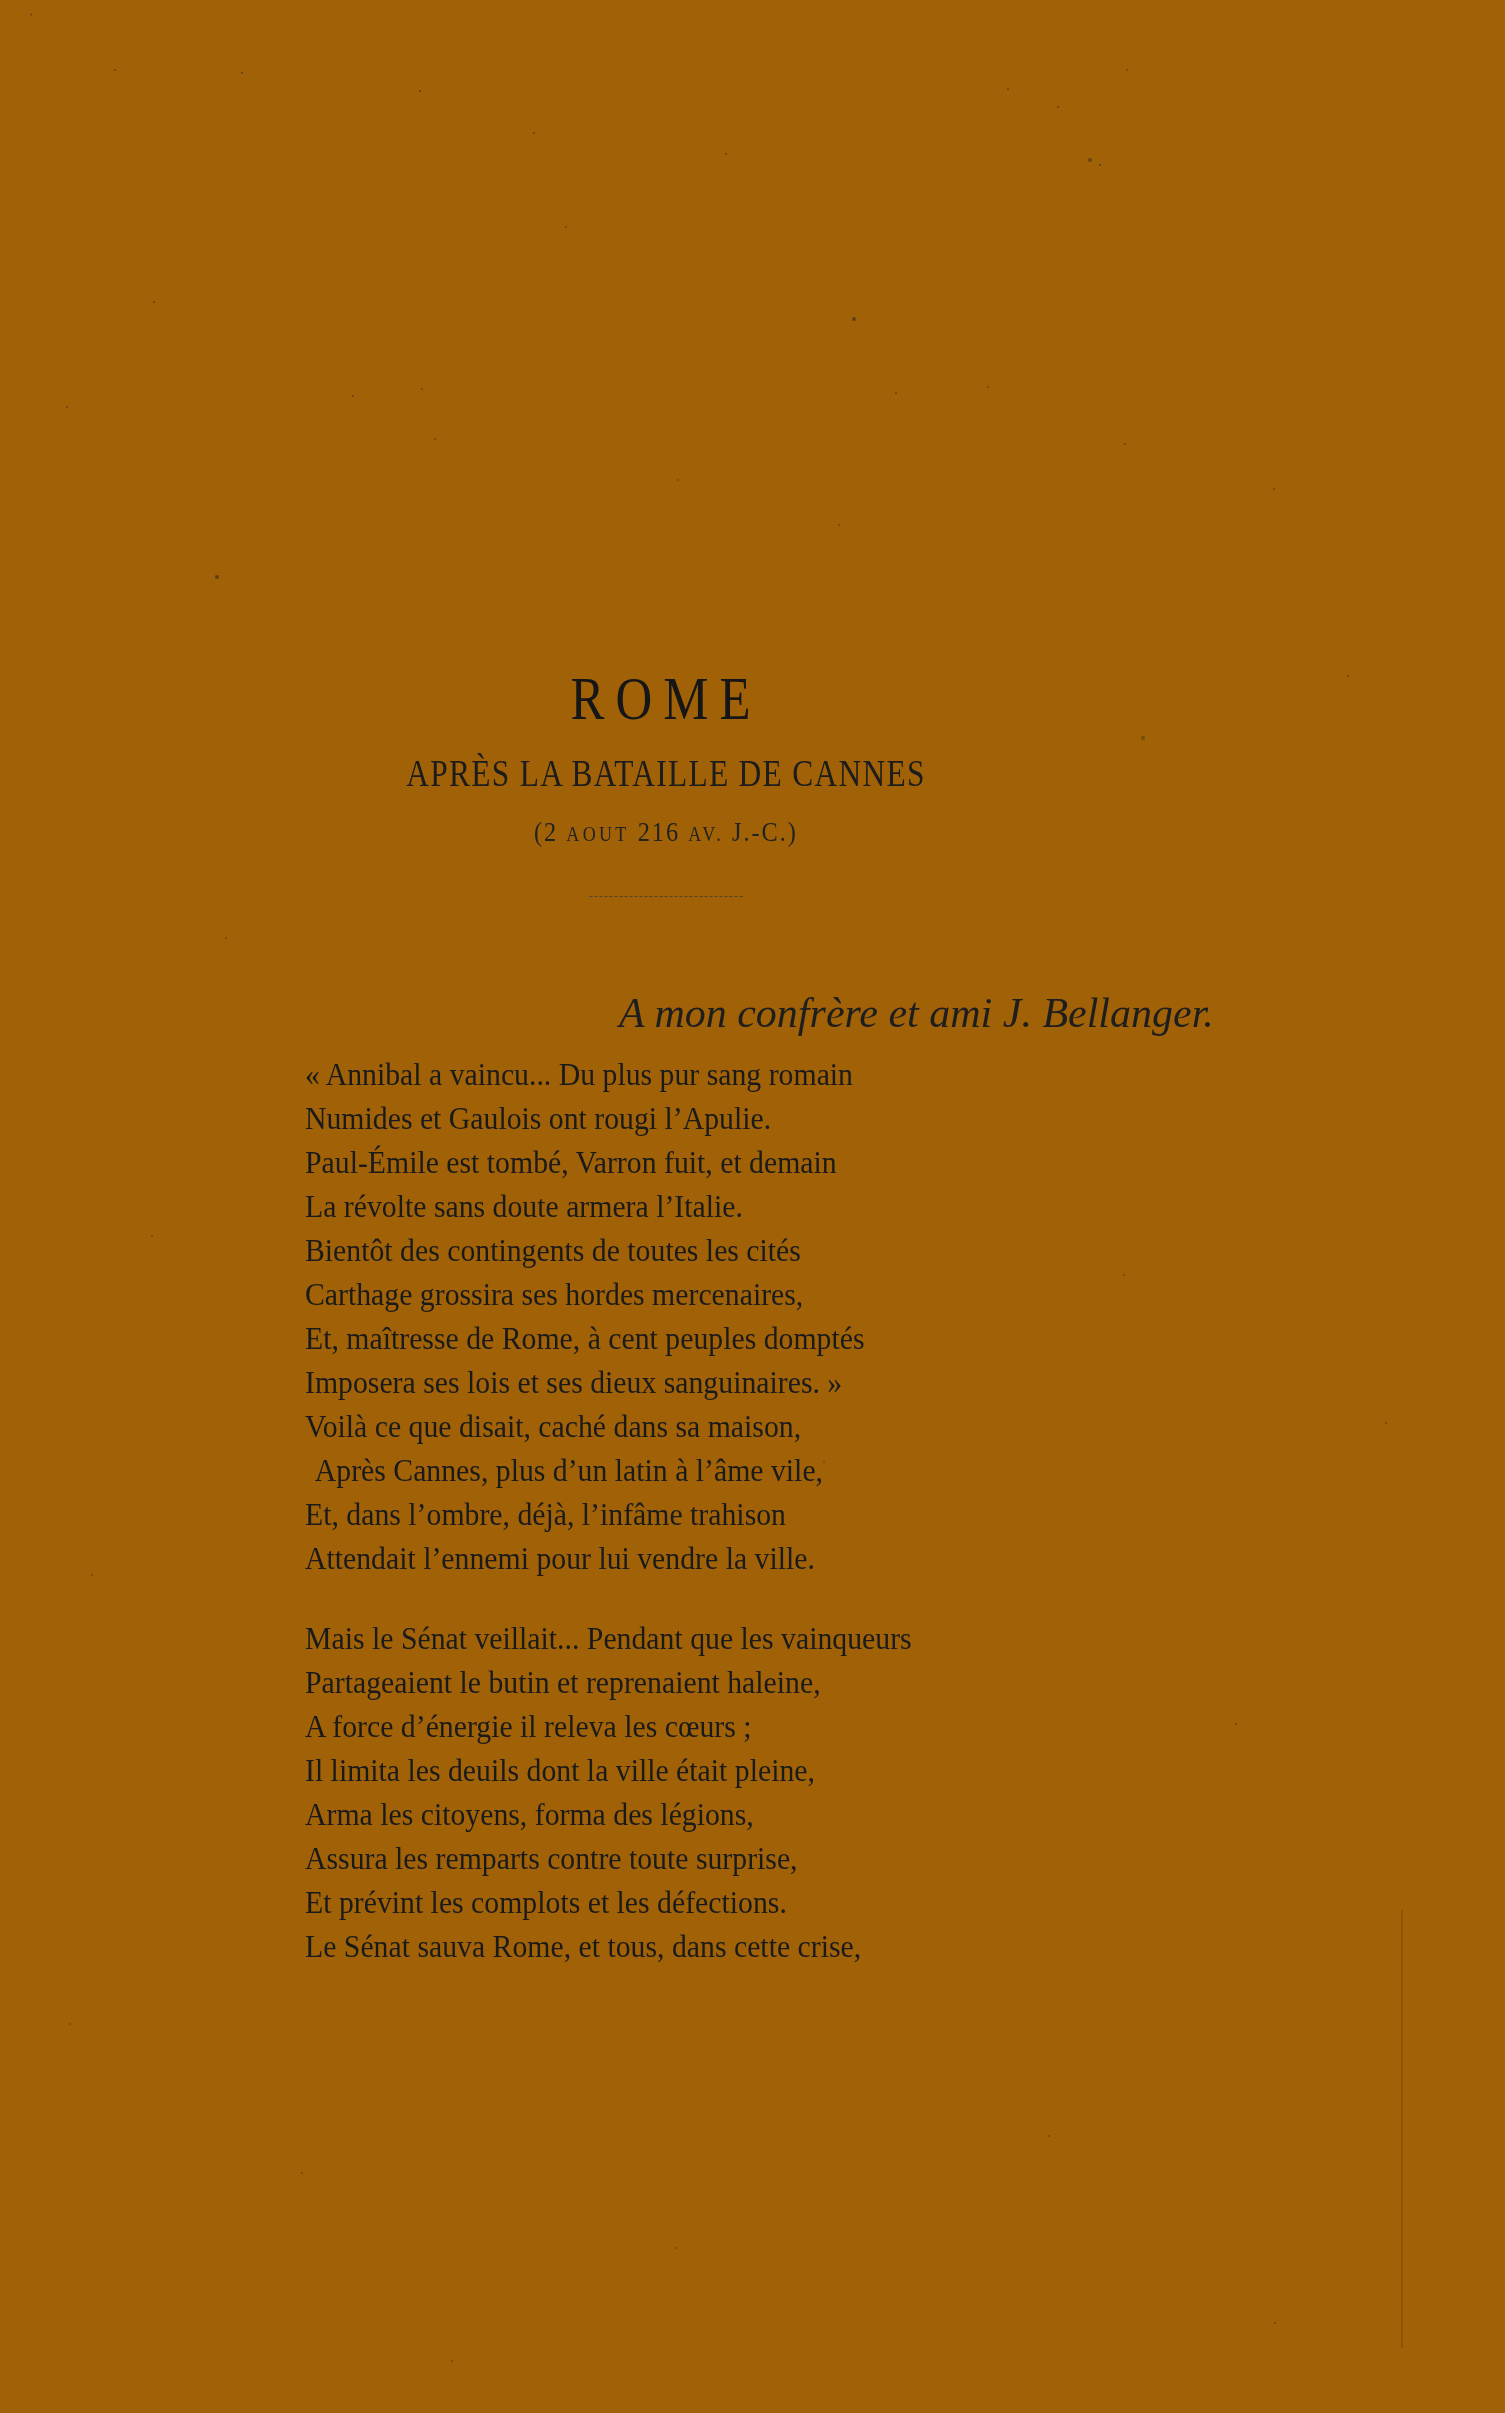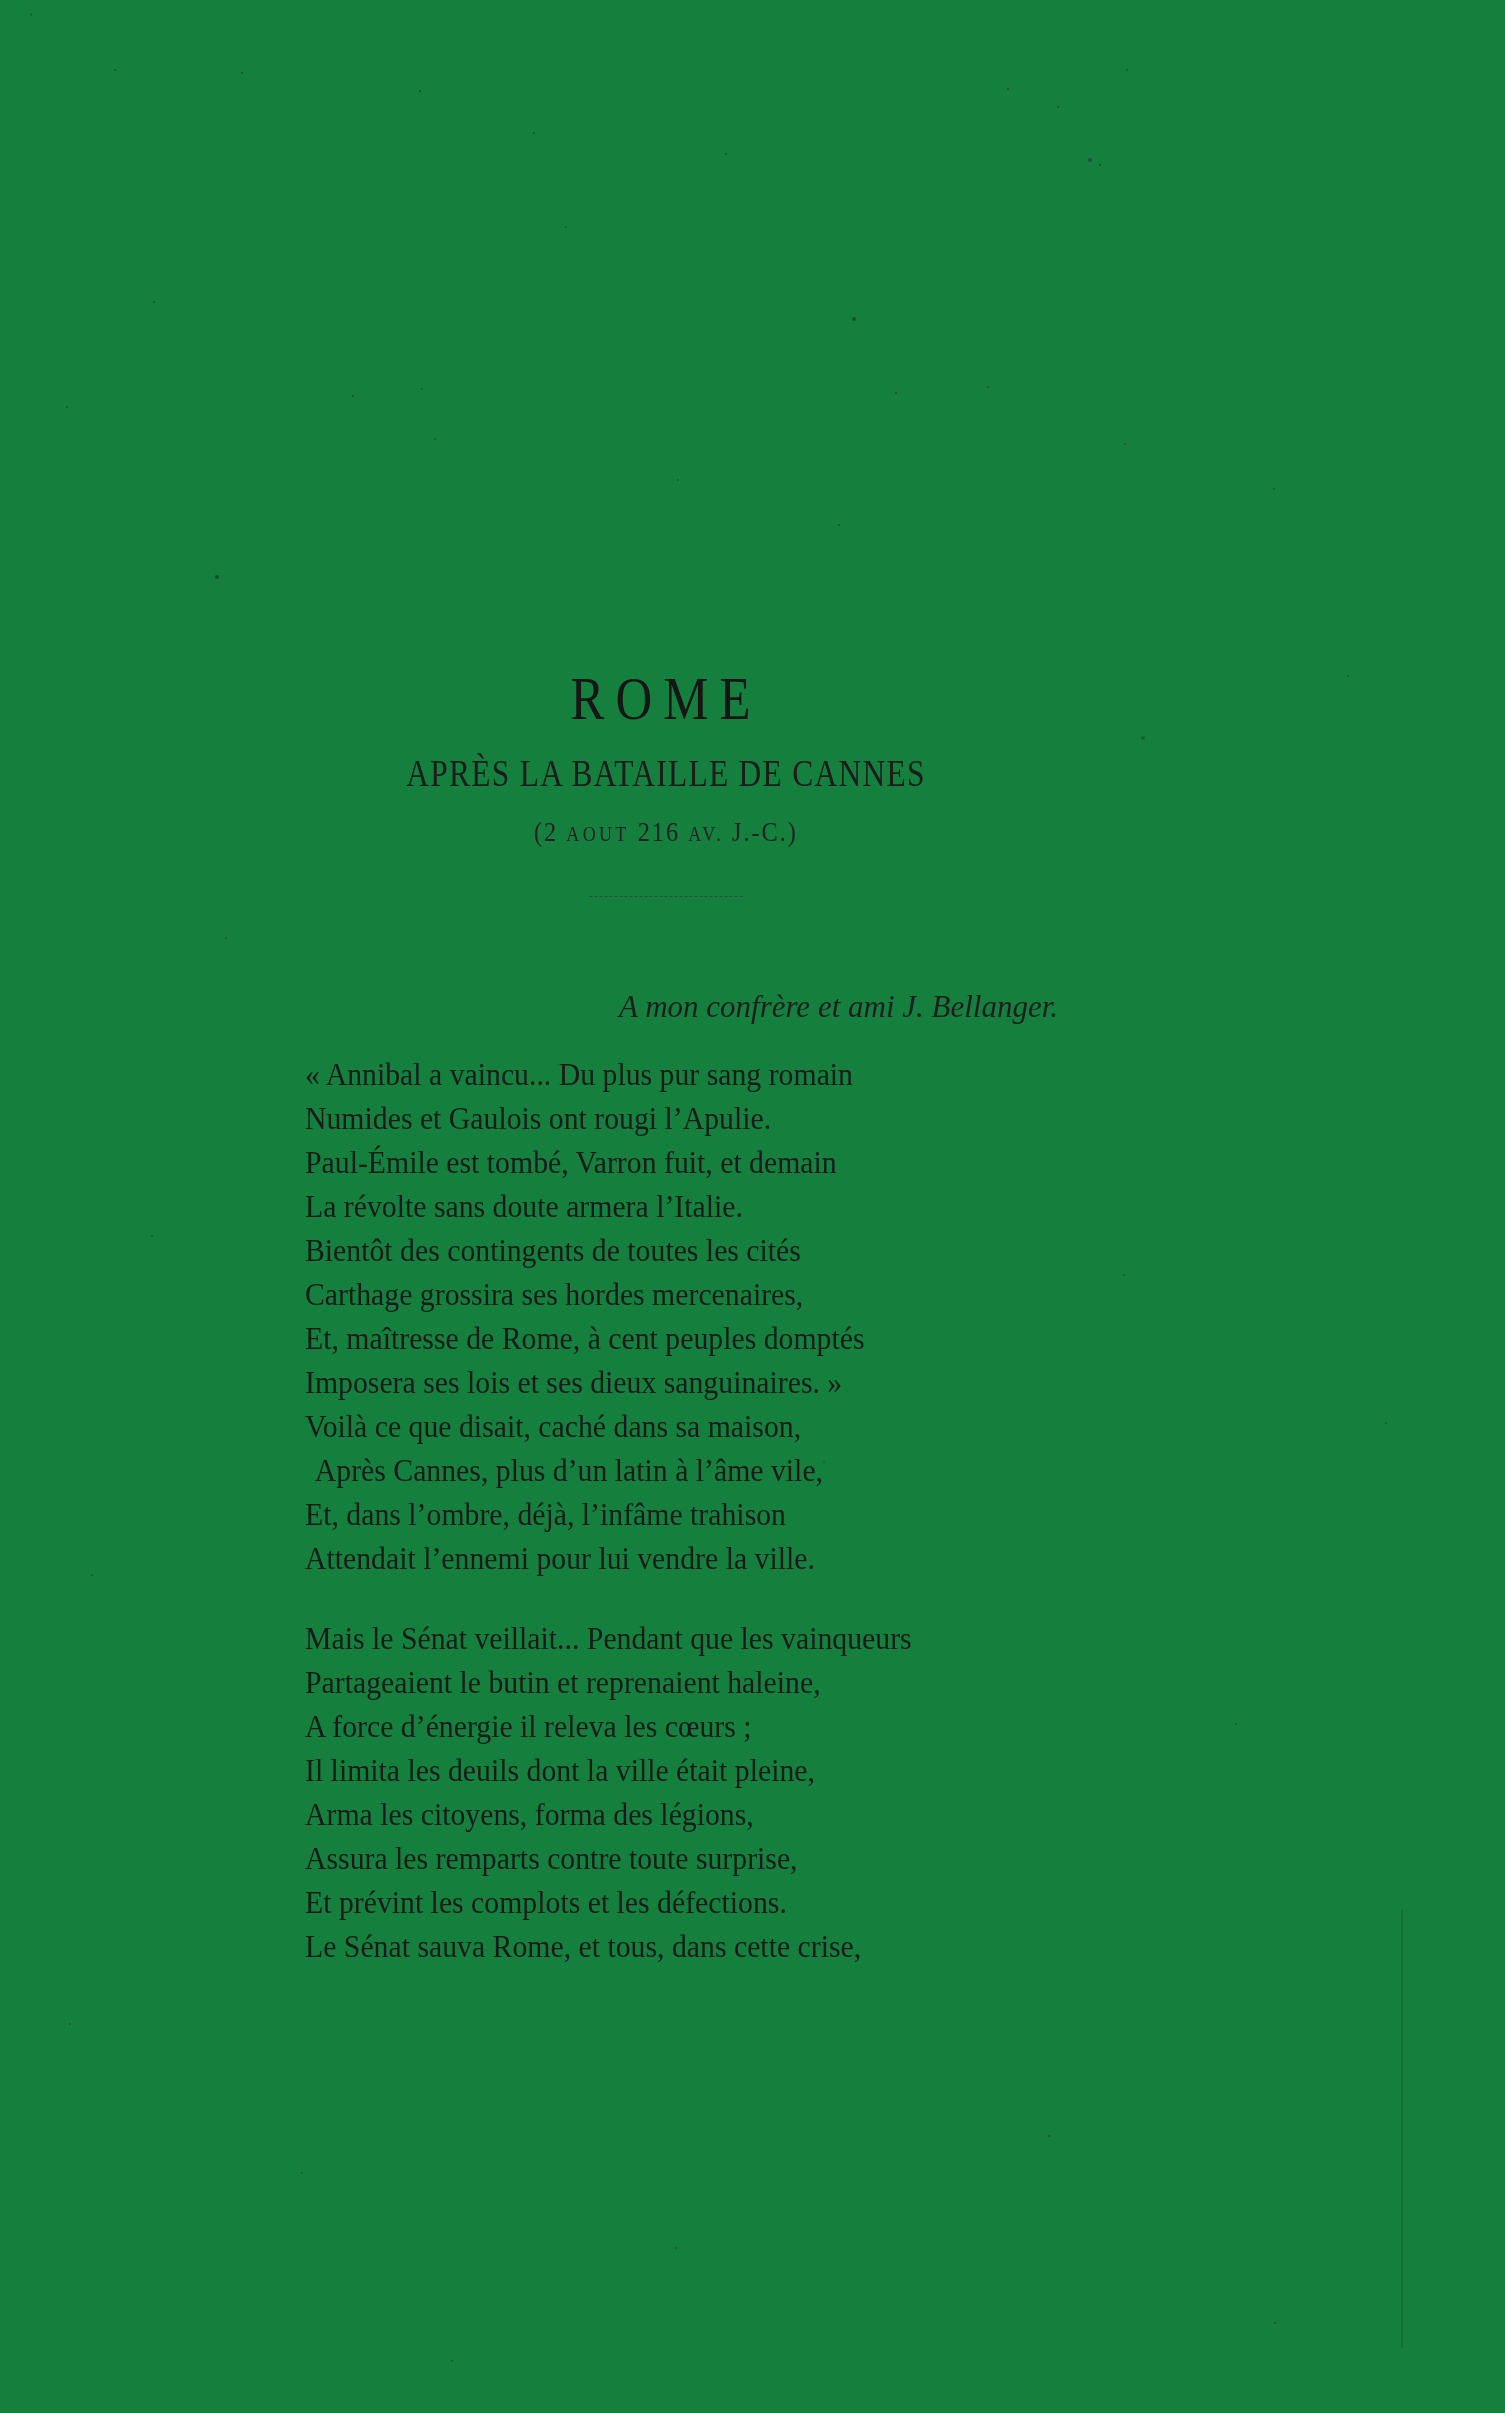--- a/index.html
+++ b/index.html
@@ -11,21 +11,21 @@
     width: 1505px;
     height: 2413px;
     position: relative;
     overflow: hidden;
     font-family: "Liberation Serif", serif;
     color: #1a1a1a;
   }
   .page {
     position: absolute;
     inset: 0;
-    background: #15803d;
+    background: #a16207;
     text-decoration: underline;
   }
   .content {
     position: absolute;
     left: 299px;
     top: 0;
     width: 734px;
     height: 100%;
   }
   .title {
@@ -82,21 +82,21 @@
     transform: translateX(-50%);
     width: 153px;
     height: 0;
     border-top: 1.5px dashed #3a3a3a;
     opacity: 0.75;
   }
   .dedication {
     position: absolute;
     top: 989px;
     left: 320px;
-    font-size: 31px;
+    font-size: 42px;
     font-style: italic;
     white-space: nowrap;
     color: #1e1e1e;
   }
   .stanza {
     position: absolute;
     left: 6px;
     transform: scaleX(0.93);
     transform-origin: left top;
   }

